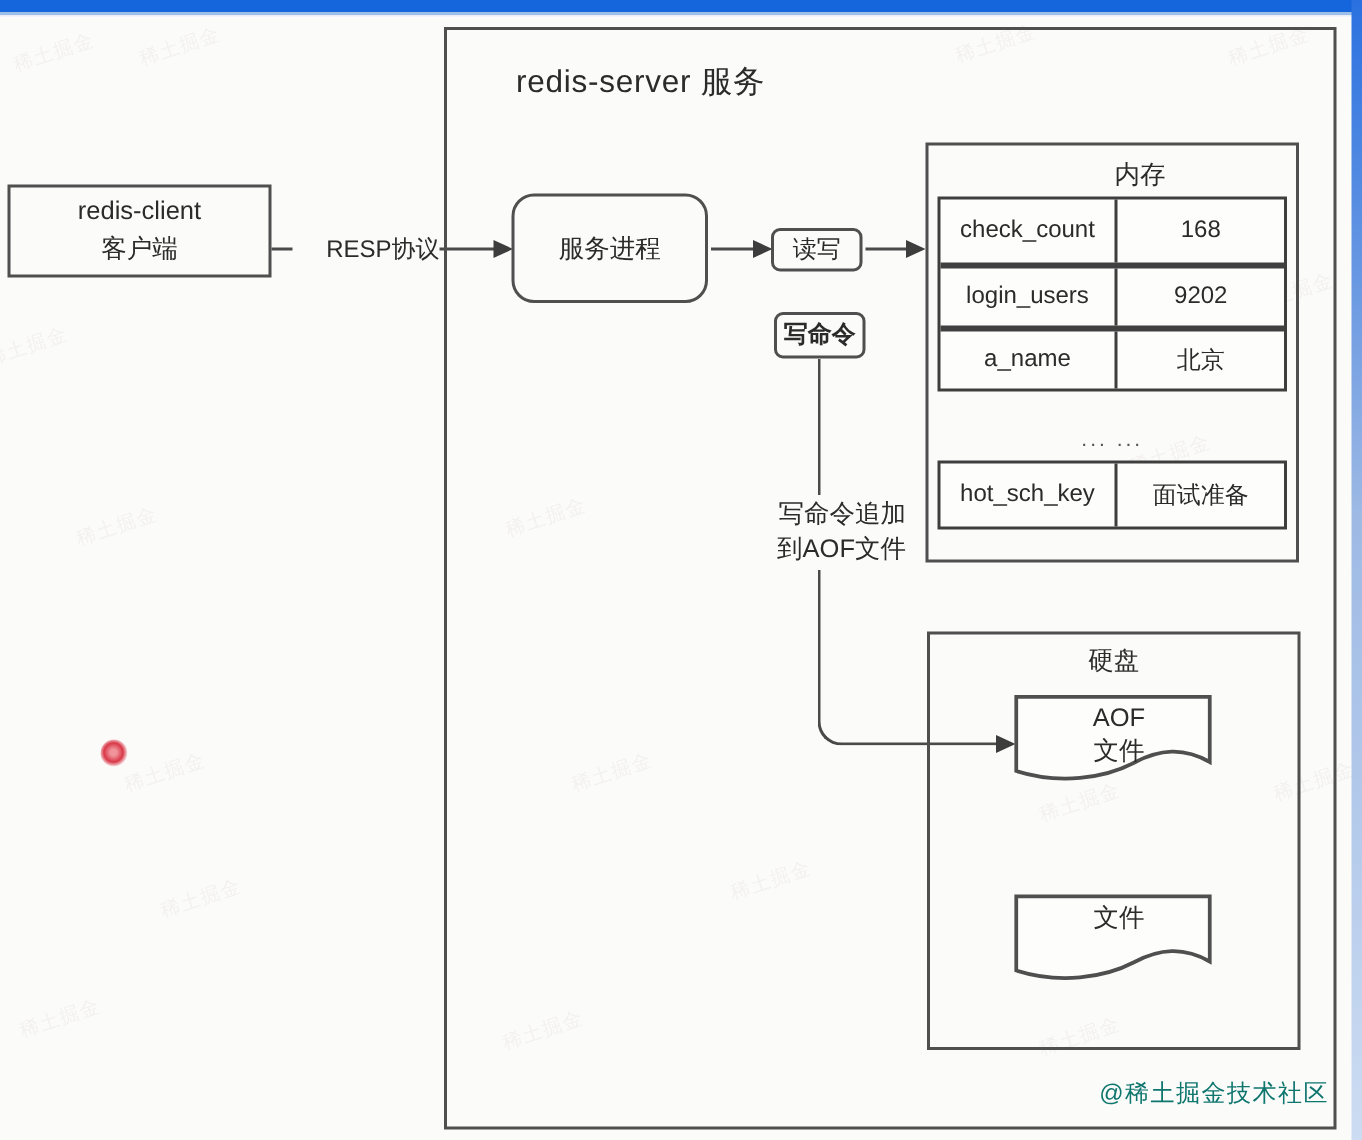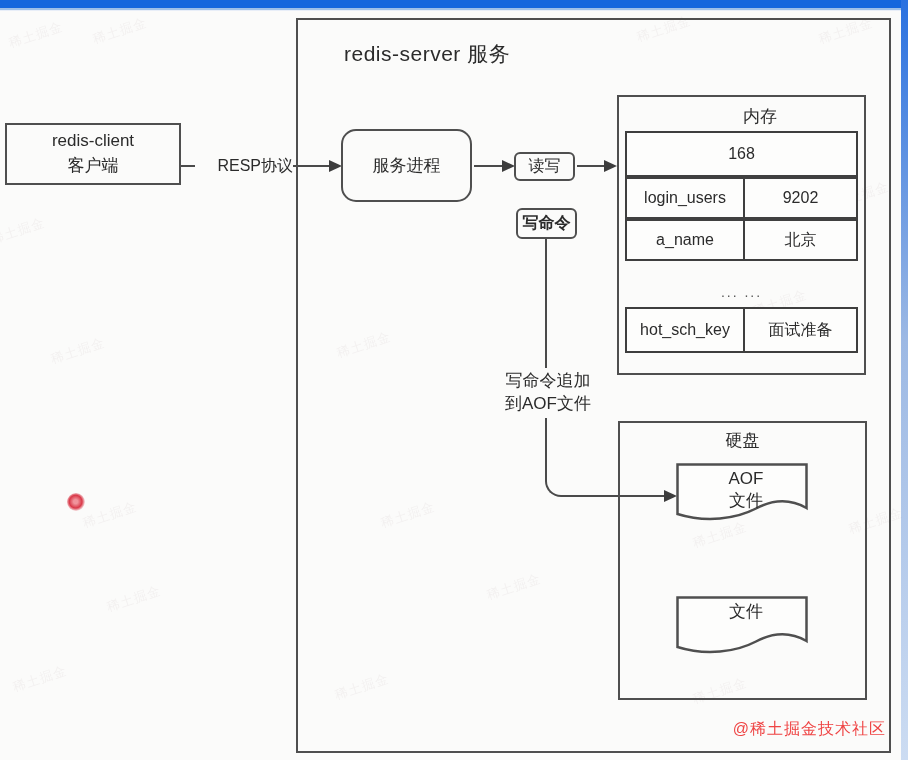--- a/index.html
+++ b/index.html
@@ -42,21 +42,21 @@
   .server-title { left: 344px; top: 40px; font-size: 21px; font-weight: 400; letter-spacing: 0.5px; }
 
   .process-box { left: 341px; top: 129px; width: 131px; height: 73px; border-radius: 15px; font-size: 17px; }
   .rw-box { left: 514px; top: 152px; width: 61px; height: 29px; border-radius: 6px; font-size: 16px; }
   .wcmd-box { left: 516px; top: 208px; width: 61px; height: 31px; border-radius: 6px; font-size: 16px; font-weight: bold; }
 
   .elbow { left: 545px; top: 239px; width: 127px; height: 258px;
     border-left: 2px solid #4a4a4a; border-bottom: 2px solid #4a4a4a;
     border-bottom-left-radius: 16px; }
 
-  .aof-note { left: 492px; top: 368px; width: 112px; text-align: center;
+  .aof-note { left: 492px; top: 330px; width: 112px; text-align: right;
     font-size: 17px; line-height: 1.35; background: #fbfbfa; padding: 2px 0; }
 
   .mem-panel { left: 617px; top: 95px; width: 249px; height: 280px; }
   .panel-title { width: 100%; text-align: center; font-size: 17px; font-weight: 500; }
   .mem-title { left: 617px; top: 105px; width: 286px; }
 
   .mini-table { position: absolute; left: 625px; width: 233px; border: 2px solid #3e3e3e; background: #fdfdfc; }
   .mini-row { display: flex; height: 42px; border-top: 4px solid #404040; }
   .mini-row:first-child { border-top: none; }
   .cell-key { width: 118px; border-right: 2px solid #3e3e3e;
@@ -71,21 +71,21 @@
   .disk-title { left: 618px; top: 429px; width: 249px; }
 
   .doc-shape { position: absolute; width: 132px; height: 66px; }
   .doc-aof { left: 676px; top: 463px; }
   .doc-rdb { left: 676px; top: 596px; }
   .doc-label { width: 140px; text-align: center; font-size: 17px; line-height: 1.3; }
   .doc-aof-label { left: 676px; top: 468px; }
   .doc-rdb-label { left: 676px; top: 601px; }
 
   .credit { left: 640px; top: 719px; width: 246px; text-align: right;
-    font-size: 16px; color: #ef4444; letter-spacing: 1px; }
+    font-size: 16px; color: #0f766e; letter-spacing: 1px; }
 
   .laser-dot { left: 67px; top: 493px; width: 18px; height: 18px; border-radius: 50%;
     background: radial-gradient(circle at 48% 48%, #f0939b 0 16%, #d93848 48%, rgba(217,56,72,0) 74%); }
 </style>
 </head>
 <body>
 
 <div class="abs top-bar"></div>
 <div class="abs right-strip"></div>
 
@@ -140,20 +140,21 @@
 <div class="abs aof-note">
   <div>写命令追加</div>
   <div>到AOF文件</div>
 </div>
 
 <div class="abs box mem-panel"></div>
 <div class="abs panel-title mem-title">内存</div>
 
 <div class="mini-table tbl-main">
   <div class="mini-row">
+    <div class="cell-key">check_count</div>
     <div class="cell-val">168</div>
   </div>
   <div class="mini-row">
     <div class="cell-key">login_users</div>
     <div class="cell-val">9202</div>
   </div>
   <div class="mini-row">
     <div class="cell-key">a_name</div>
     <div class="cell-val">北京</div>
   </div>

